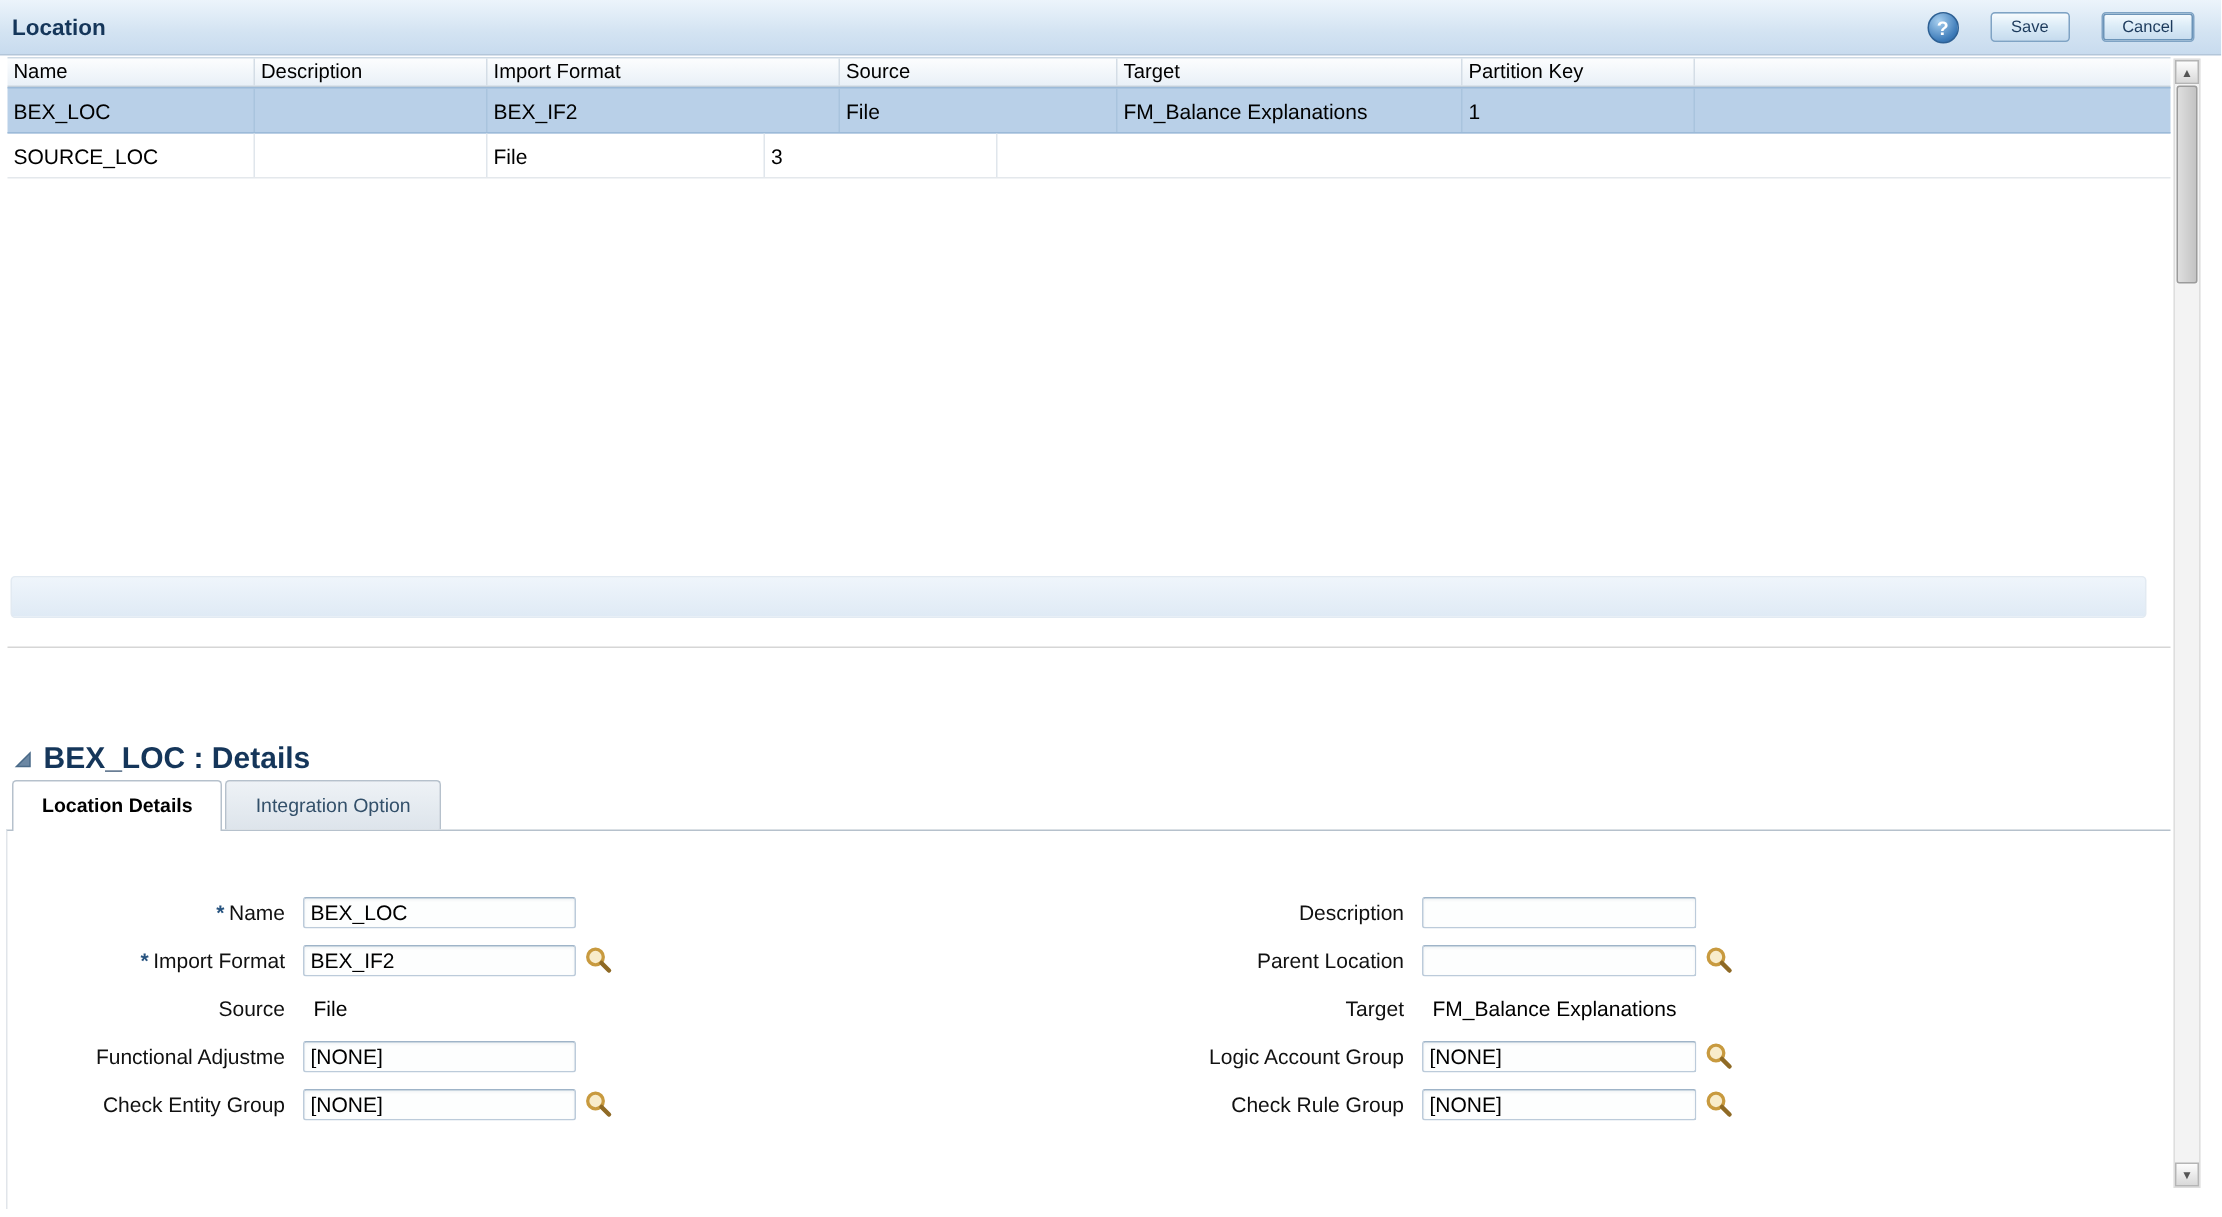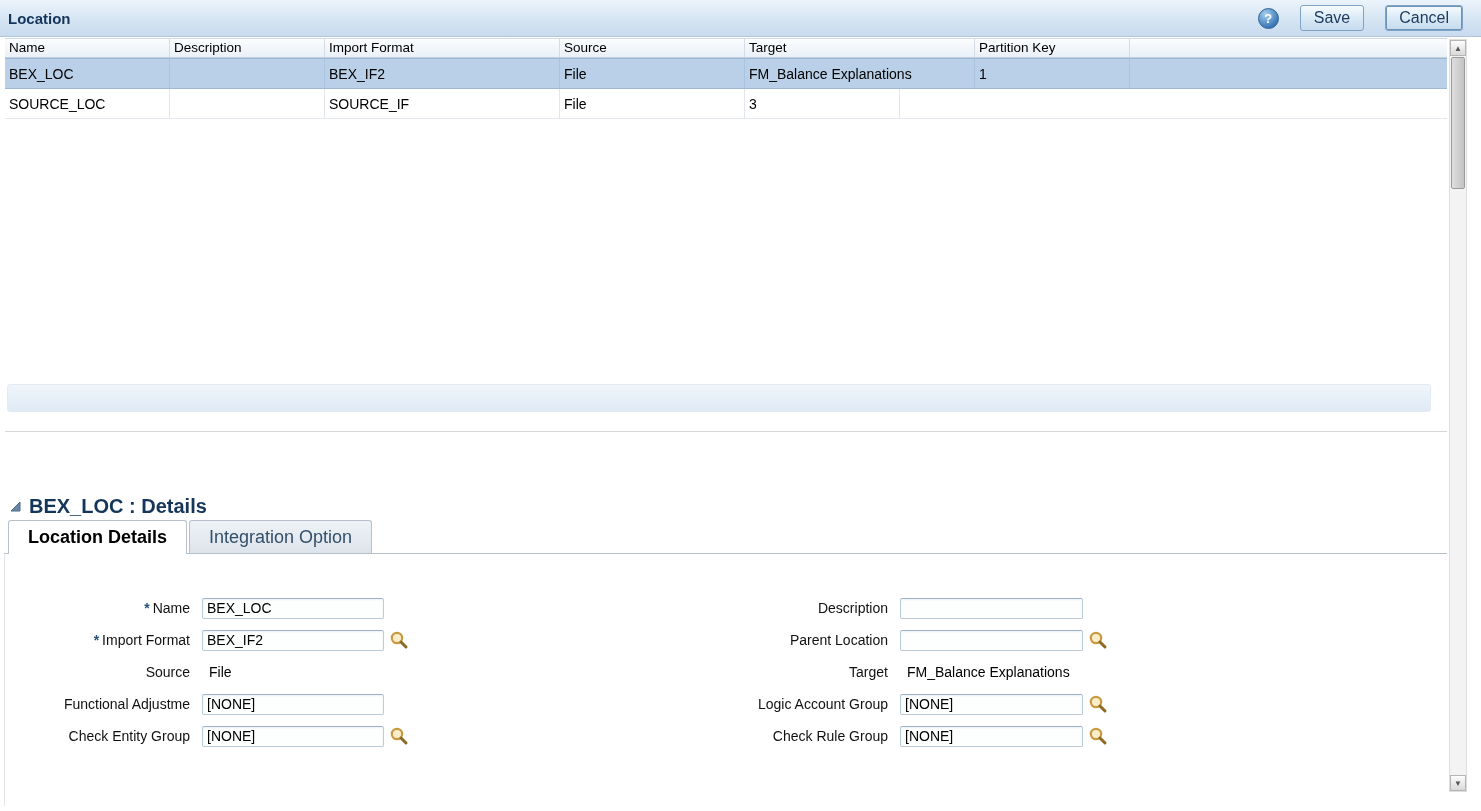--- a/index.html
+++ b/index.html
@@ -10,21 +10,21 @@
   
   .toolbar { position:absolute; top:0; left:0; right:0; height:37px;
     background:linear-gradient(#ecf4fb,#d3e3f2 60%,#c8dbee);
     border-bottom:1px solid #b3c6d9; display:flex; align-items:center; padding:0 18px 0 8px; }
   .toolbar-title { font-weight:bold; font-size:15px; color:#15365a; }
   .spacer { flex:1; }
   .help-icon { width:21px; height:21px; border-radius:50%;
     background:radial-gradient(circle at 35% 28%, #a8d0f0, #3c7ab8 70%, #2c5f96);
     border:1px solid #2d6094; color:#fff; font-weight:bold; font-size:13px;
     display:flex; align-items:center; justify-content:center; cursor:pointer; }
-  .btn { margin-left:21px; padding:3px 13px; font-family:inherit; font-size:16px; color:#1c3a5c;
+  .btn { margin-left:21px; padding:3px 13px; font-family:inherit; font-size:11px; color:#1c3a5c;
     background:linear-gradient(#f7fbfe,#dcecf7 45%,#c6dbee);
     border:1px solid #7fa3c4; border-radius:3px; cursor:pointer; }
   .btn.cancel { box-shadow:0 0 0 1px #6c94b8 inset; }
 
   
   .top-panel { position:absolute; top:38px; left:5px; width:1442px; height:394px;
     background:#fff; border-bottom:1px solid #d6d6d6; }
   .grid-header { display:flex; height:20px;
     background:linear-gradient(#fcfdfe,#e9f0f7); border-top:1px solid #cdd9e4; border-bottom:1px solid #c2cfdb; }
   .gh-cell { font-size:13.5px; padding:1px 0 0 4px; border-right:1px solid #d4dde6;
@@ -49,29 +49,29 @@
   .scroll-btn.down { bottom:0; }
   .scroll-thumb { position:absolute; top:17px; left:1px; width:14px; height:132px;
     background:linear-gradient(90deg,#dedede,#c3c3c3); border:1px solid #9b9b9b; border-radius:2px; cursor:grab; }
 
   
   .details { position:absolute; top:487px; left:0; width:1447px; bottom:0; }
   .details-header { display:flex; align-items:center; padding:8px 0 0 9px; height:30px; }
   .disclosure { margin-right:7px; cursor:pointer; }
   .details-title { font-weight:bold; font-size:20px; color:#15365a; }
   .tabs { display:flex; align-items:flex-end; padding-left:8px; height:36px; position:relative; z-index:2; }
-  .tab { height:33px; line-height:32px; padding:0 19px; margin-right:2px; font-size:18px; color:#33506a;
+  .tab { height:33px; line-height:32px; padding:0 19px; margin-right:2px; font-size:13px; color:#33506a;
     background:linear-gradient(#eef2f6,#dde4eb); border:1px solid #b6c1cc; border-bottom:none;
     border-radius:3px 3px 0 0; cursor:pointer; white-space:nowrap; }
   .tab.active { height:34px; margin-bottom:-1px; background:#fff; font-weight:bold; color:#000; }
   .tab-content { position:relative; z-index:1; border-top:1px solid #b6c1cc;
     border-left:1px solid #e1e5ea; margin-left:4px; height:253px; background:#fff; }
 
   
-  .form { display:flex; padding-top:42px; }
+  .form { display:flex; padding-top:42px;gap:48px; }
   .form-col.left { width:595px; }
   .form-col.right { flex:1; }
   .form-row { display:flex; align-items:center; height:24px; margin-bottom:8px; }
   .form-label { text-align:right; padding-right:7px; font-size:14px; color:#111; white-space:nowrap; }
   .left .form-label { width:192px; }
   .right .form-label { width:295px; }
   .req { color:#27537f; font-weight:bold; margin-right:3px; }
   .txt { margin-left:5px; width:182px; height:21px; padding:1px 4px; font-family:inherit; font-size:14px;
     color:#000; background:#fdfefe; border:1px solid #bccbda; border-top-color:#9fb4c8; border-radius:2px;
     box-shadow:inset 0 1px 2px rgba(40,70,100,0.07); }
@@ -109,21 +109,20 @@
       <div class="gr-cell c2">BEX_IF2</div>
       <div class="gr-cell c3">File</div>
       <div class="gr-cell c4">FM_Balance Explanations</div>
       <div class="gr-cell c5">1</div>
       <div class="gr-cell cf"></div>
     </div>
 
     <div class="grid-row">
       <div class="gr-cell c0">SOURCE_LOC</div>
       <div class="gr-cell c1"></div>
-      <div class="gr-cell c2">SOURCE_IF</div>
       <div class="gr-cell c3">File</div>
       <div class="gr-cell c5">3</div>
       <div class="gr-cell cf"></div>
     </div>
 
     <div class="footer-strip"></div>
   </div>
 
   <div class="vscroll">
     <div class="scroll-btn up">▲</div>

